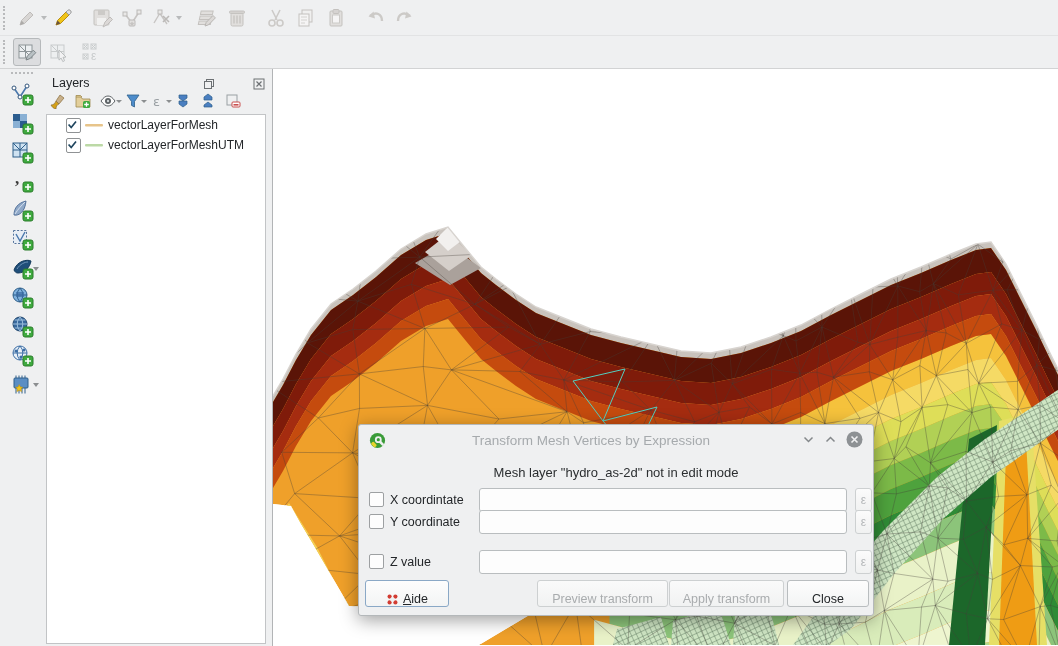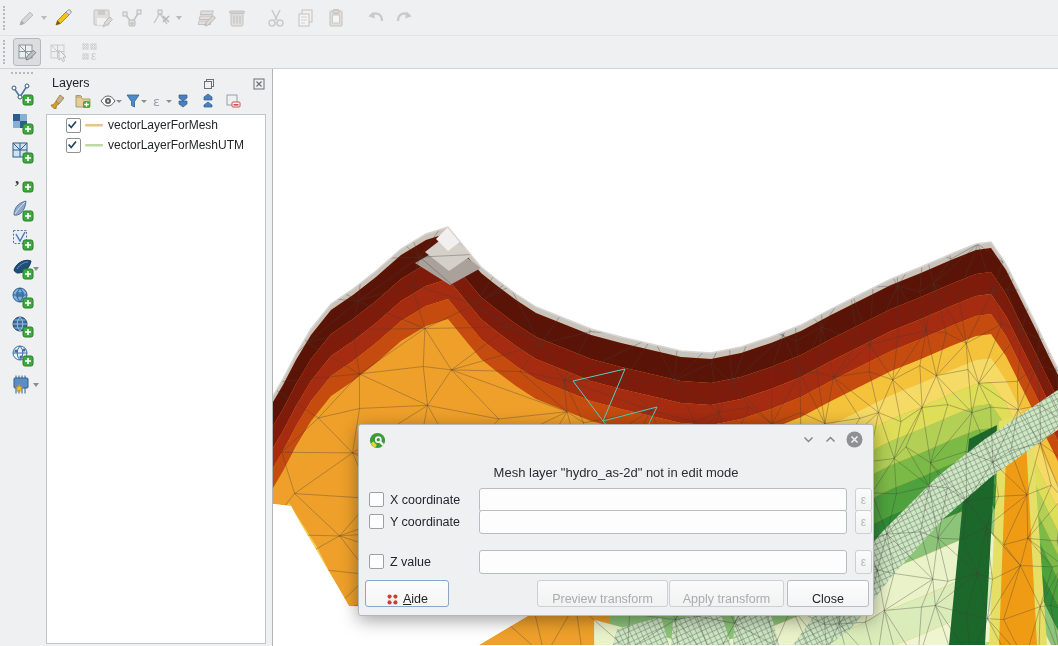--- a/index.html
+++ b/index.html
@@ -484,38 +484,39 @@
 
 <div id="dialog">
   <div id="dlg-titlebar">
     <svg id="dlg-logo" width="17" height="17" viewBox="0 0 17 17">
       <circle cx="8.5" cy="8.5" r="7.6" fill="#3a9b38"></circle>
       <circle cx="9.3" cy="7.7" r="3.4" fill="#eff0f1"></circle>
       <circle cx="9.3" cy="7.7" r="1.6" fill="#3a9b38"></circle>
       <rect x="2.2" y="10.8" width="5.4" height="3.4" rx="1" transform="rotate(45 4.9 12.5)" fill="#e7d42c"></rect>
       <rect x="10.5" y="10.2" width="4.5" height="2.6" transform="rotate(45 12.7 11.5)" fill="#eff0f1"></rect>
     </svg>
+    <span id="dlg-title">Transform Mesh Vertices by Expression</span>
     <span id="dlg-controls">
       <svg width="13" height="13" viewBox="0 0 13 13">
           <path d="M2.5 4.5l4 4 4-4" fill="none" stroke="#84888b" stroke-width="1.5"></path>
         </svg>
       <svg width="13" height="13" viewBox="0 0 13 13">
           <path d="M2.5 8.5l4-4 4 4" fill="none" stroke="#84888b" stroke-width="1.5"></path>
         </svg>
       <svg width="17" height="17" viewBox="0 0 17 17">
           <circle cx="8.5" cy="8.5" r="8" fill="#8d9194"></circle>
           <path d="M5.5 5.5l6 6M11.5 5.5l-6 6" stroke="#eff0f1" stroke-width="1.6"></path>
         </svg>
     </span>
   </div>
   <div id="dlg-message">Mesh layer "hydro_as-2d" not in edit mode</div>
   <div id="dlg-rows">
       <div class="dlg-row" style="top: 62px;">
         <span class="dlg-check"></span>
-        <span class="dlg-label">X coordinate</span>
+        <span class="dlg-label">X coordintate</span>
         <input class="dlg-input" style="">
         <span class="dlg-eps">ε</span>
       </div>
       <div class="dlg-row" style="top: 84px;">
         <span class="dlg-check"></span>
         <span class="dlg-label">Y coordinate</span>
         <input class="dlg-input" style="">
         <span class="dlg-eps">ε</span>
       </div>
       <div class="dlg-row" style="top: 124px;">

